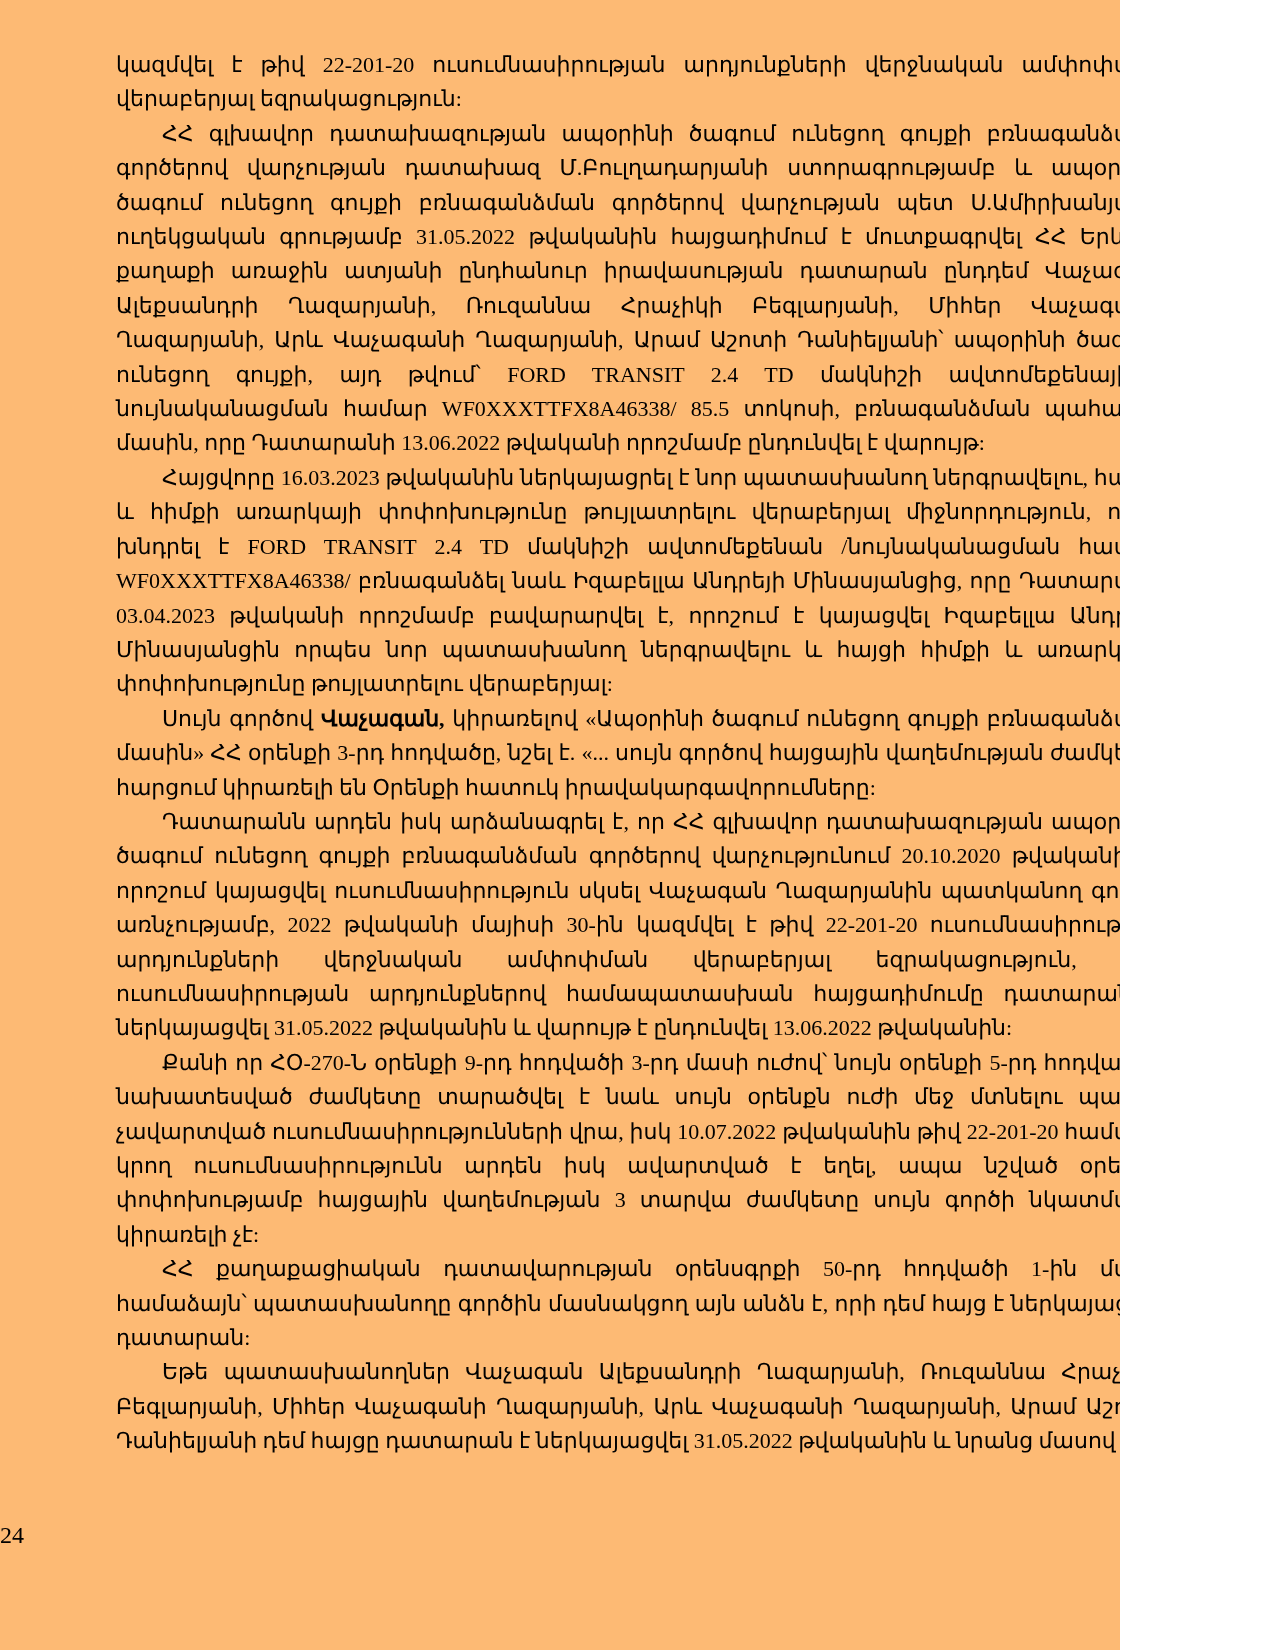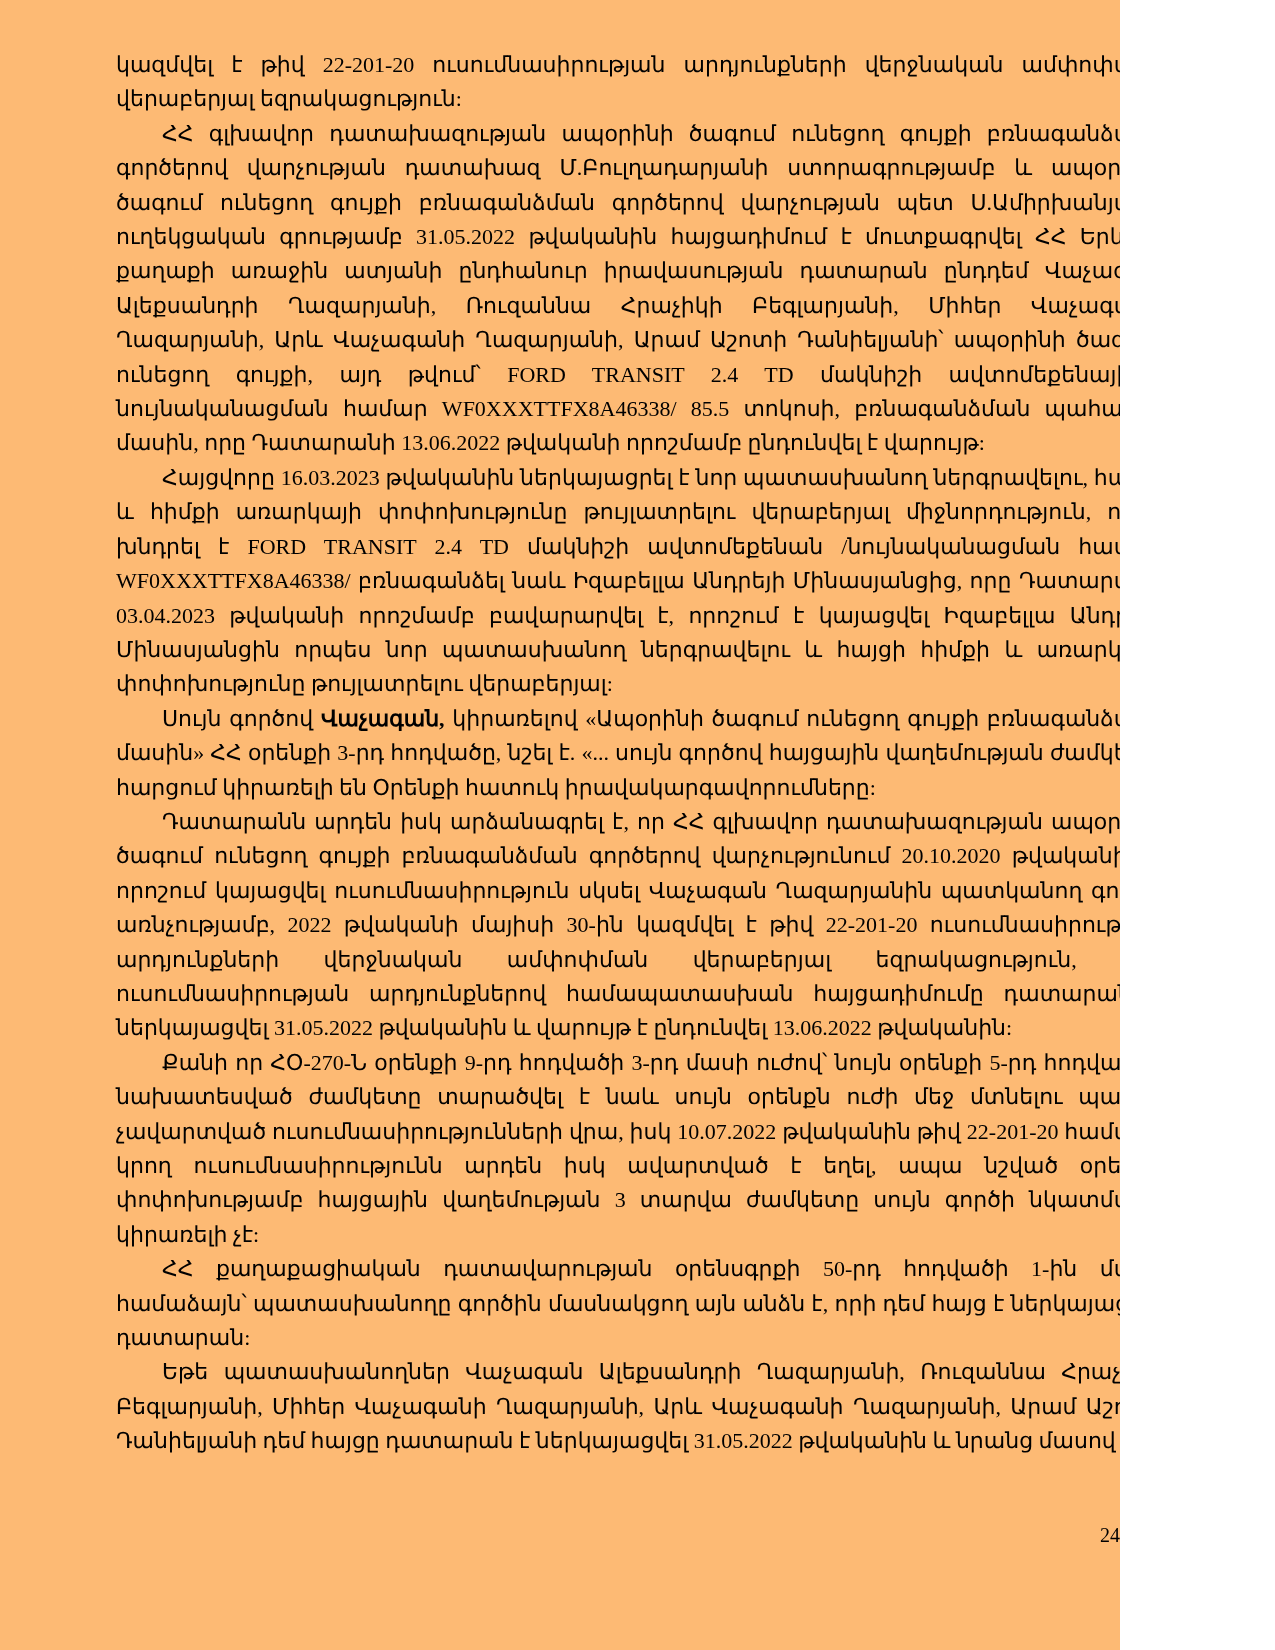--- a/index.html
+++ b/index.html
@@ -35,22 +35,22 @@
     text-indent: 0;
   }
   .bold-term {
     font-weight: bold;
   }
   .page-number {
     position: absolute;
     left: 0;
     right: 0;
     top: 1521px;
-    text-align: right;
-    font-size: 20px;
+    text-align: left;
+    font-size: 24px;
     line-height: 28px;
   }
 </style>
 </head>
 <body>
 
 <div class="page">
   <div class="text-block">
     <p class="para continuation">կազմվել է թիվ 22-201-20 ուսումնասիրության արդյունքների վերջնական ամփոփման վերաբերյալ եզրակացություն:</p>
     <p class="para">ՀՀ գլխավոր դատախազության ապօրինի ծագում ունեցող գույքի բռնագանձման գործերով վարչության դատախազ Մ.Բուլղադարյանի ստորագրությամբ և ապօրինի ծագում ունեցող գույքի բռնագանձման գործերով վարչության պետ Ս.Ամիրխանյանի ուղեկցական գրությամբ 31.05.2022 թվականին հայցադիմում է մուտքագրվել ՀՀ Երևան քաղաքի առաջին ատյանի ընդհանուր իրավասության դատարան ընդդեմ Վաչագան Ալեքսանդրի Ղազարյանի, Ռուզաննա Հրաչիկի Բեգլարյանի, Միհեր Վաչագանի Ղազարյանի, Արև Վաչագանի Ղազարյանի, Արամ Աշոտի Դանիելյանի՝ ապօրինի ծագում ունեցող գույքի, այդ թվում՝  FORD TRANSIT 2.4 TD մակնիշի ավտոմեքենայի /նույնականացման համար WF0XXXTTFX8A46338/ 85.5 տոկոսի, բռնագանձման պահանջի մասին, որը Դատարանի 13.06.2022 թվականի որոշմամբ ընդունվել է վարույթ:</p>

